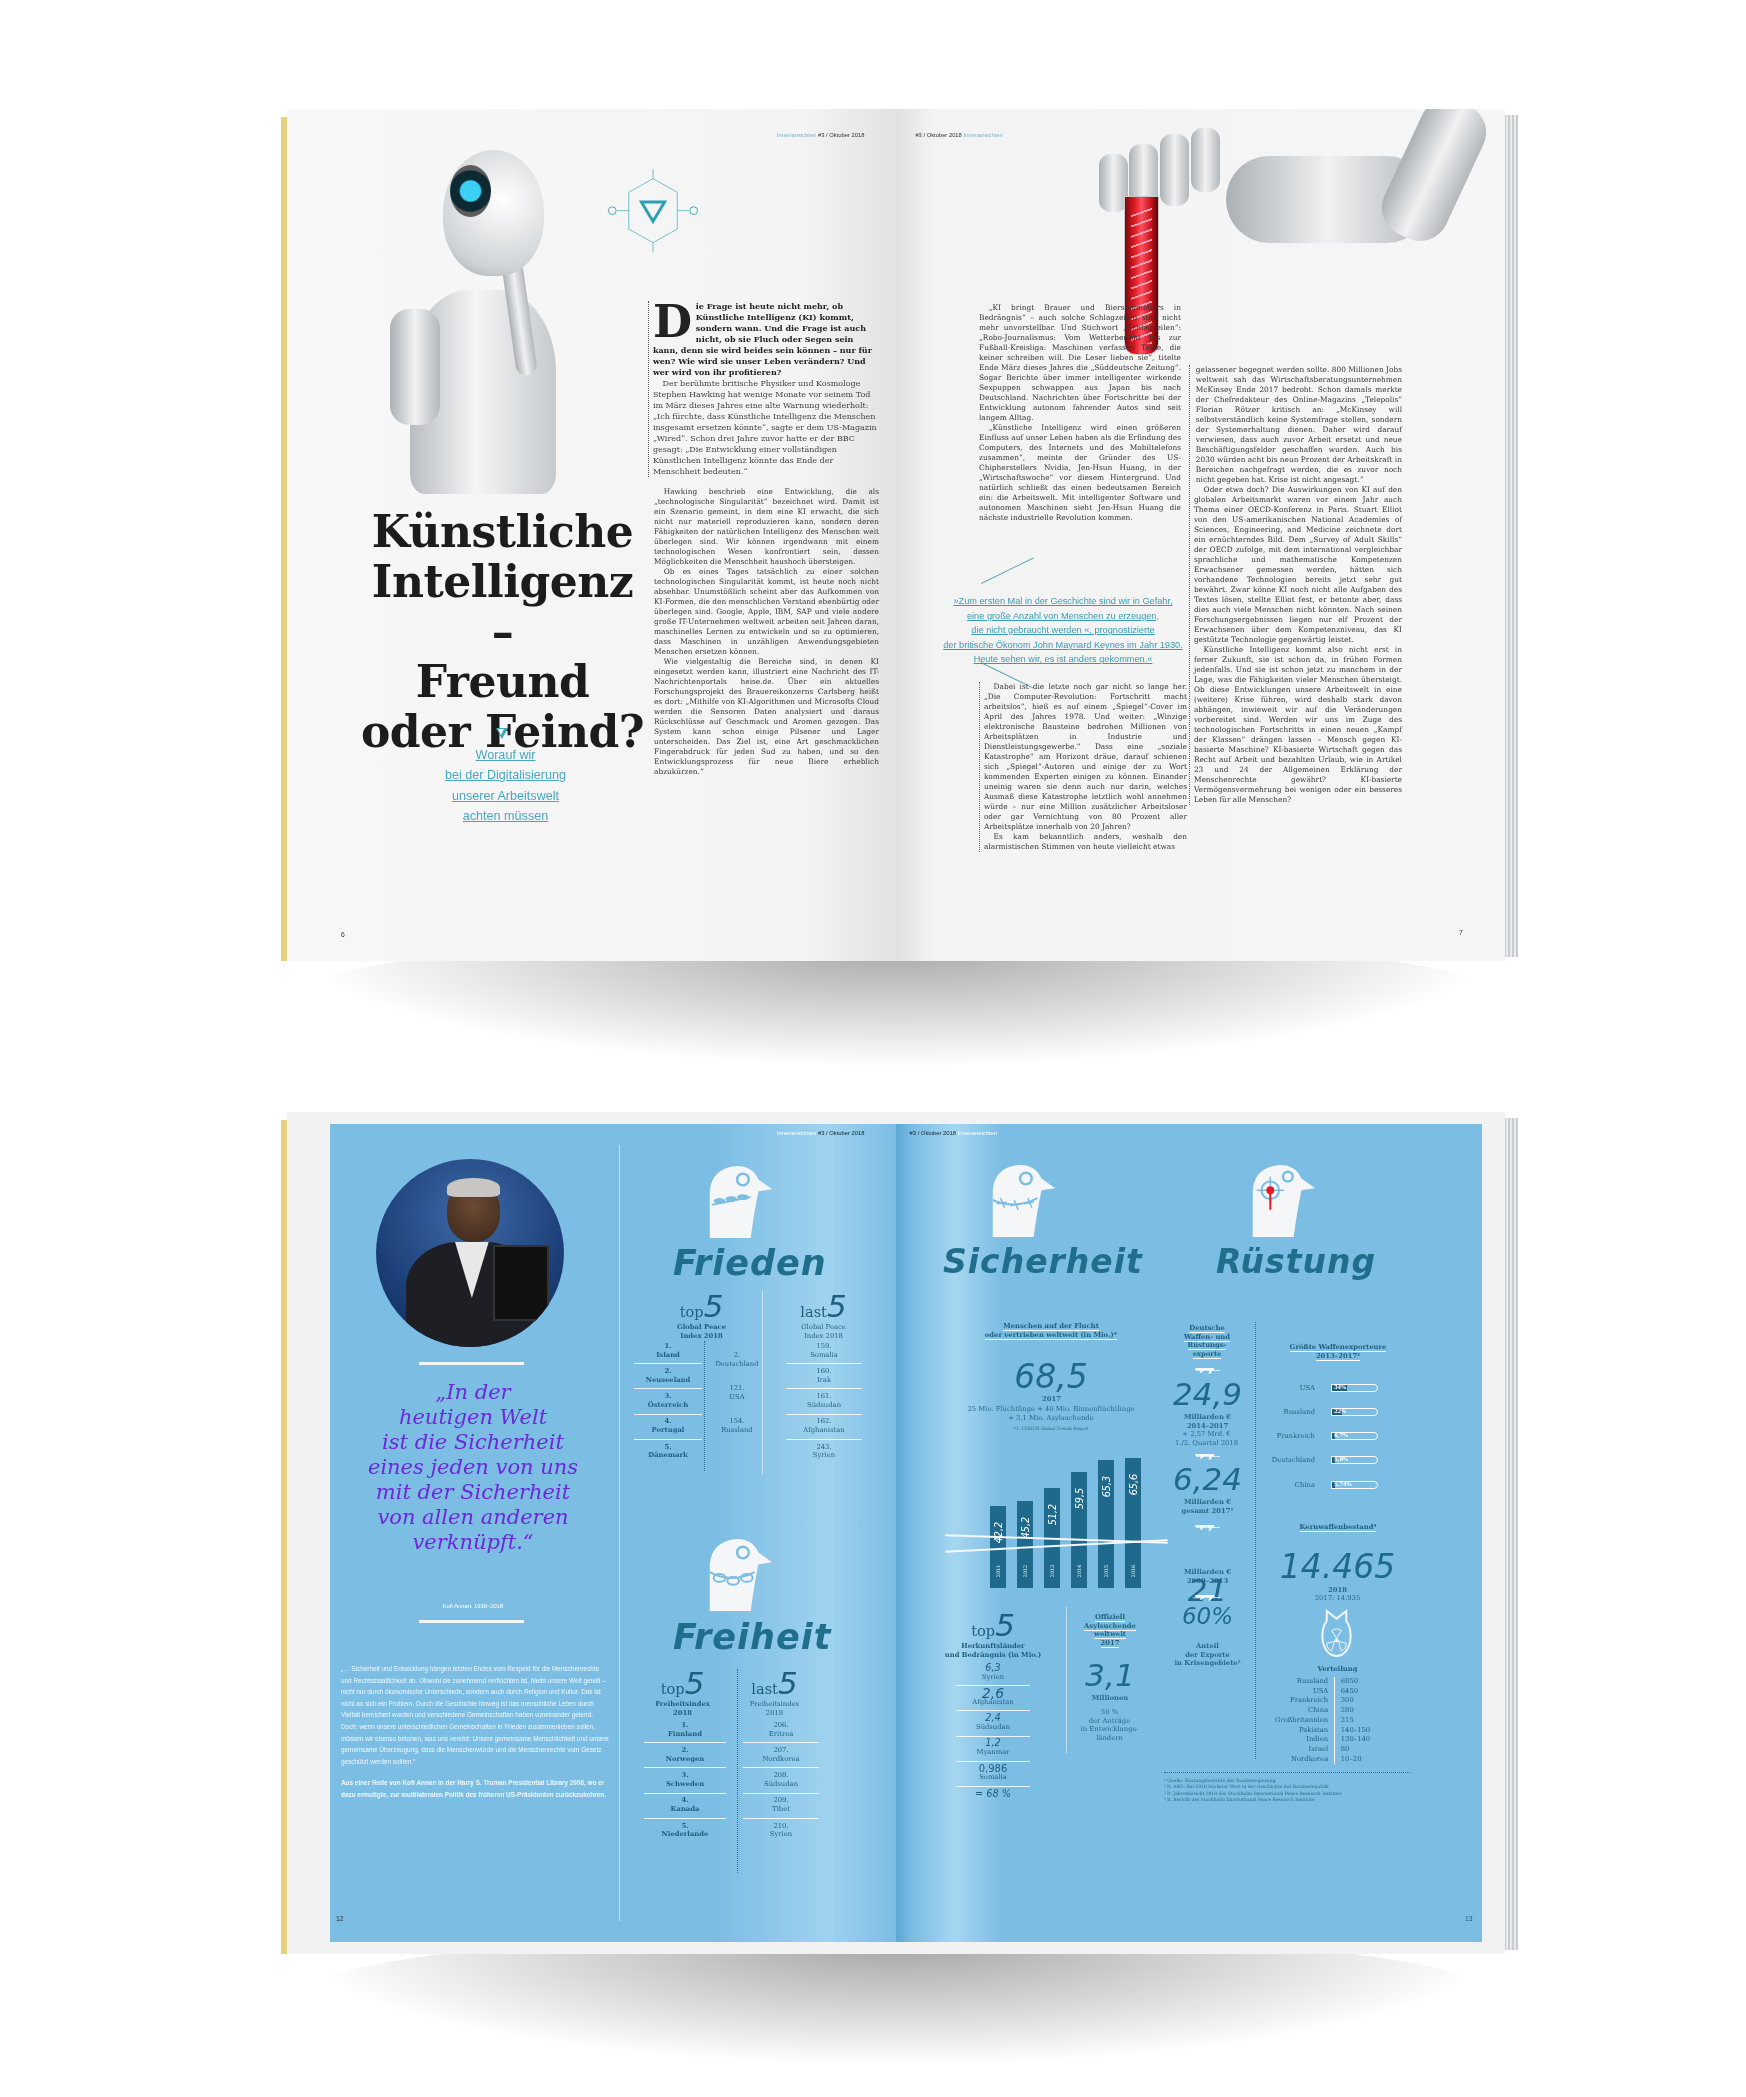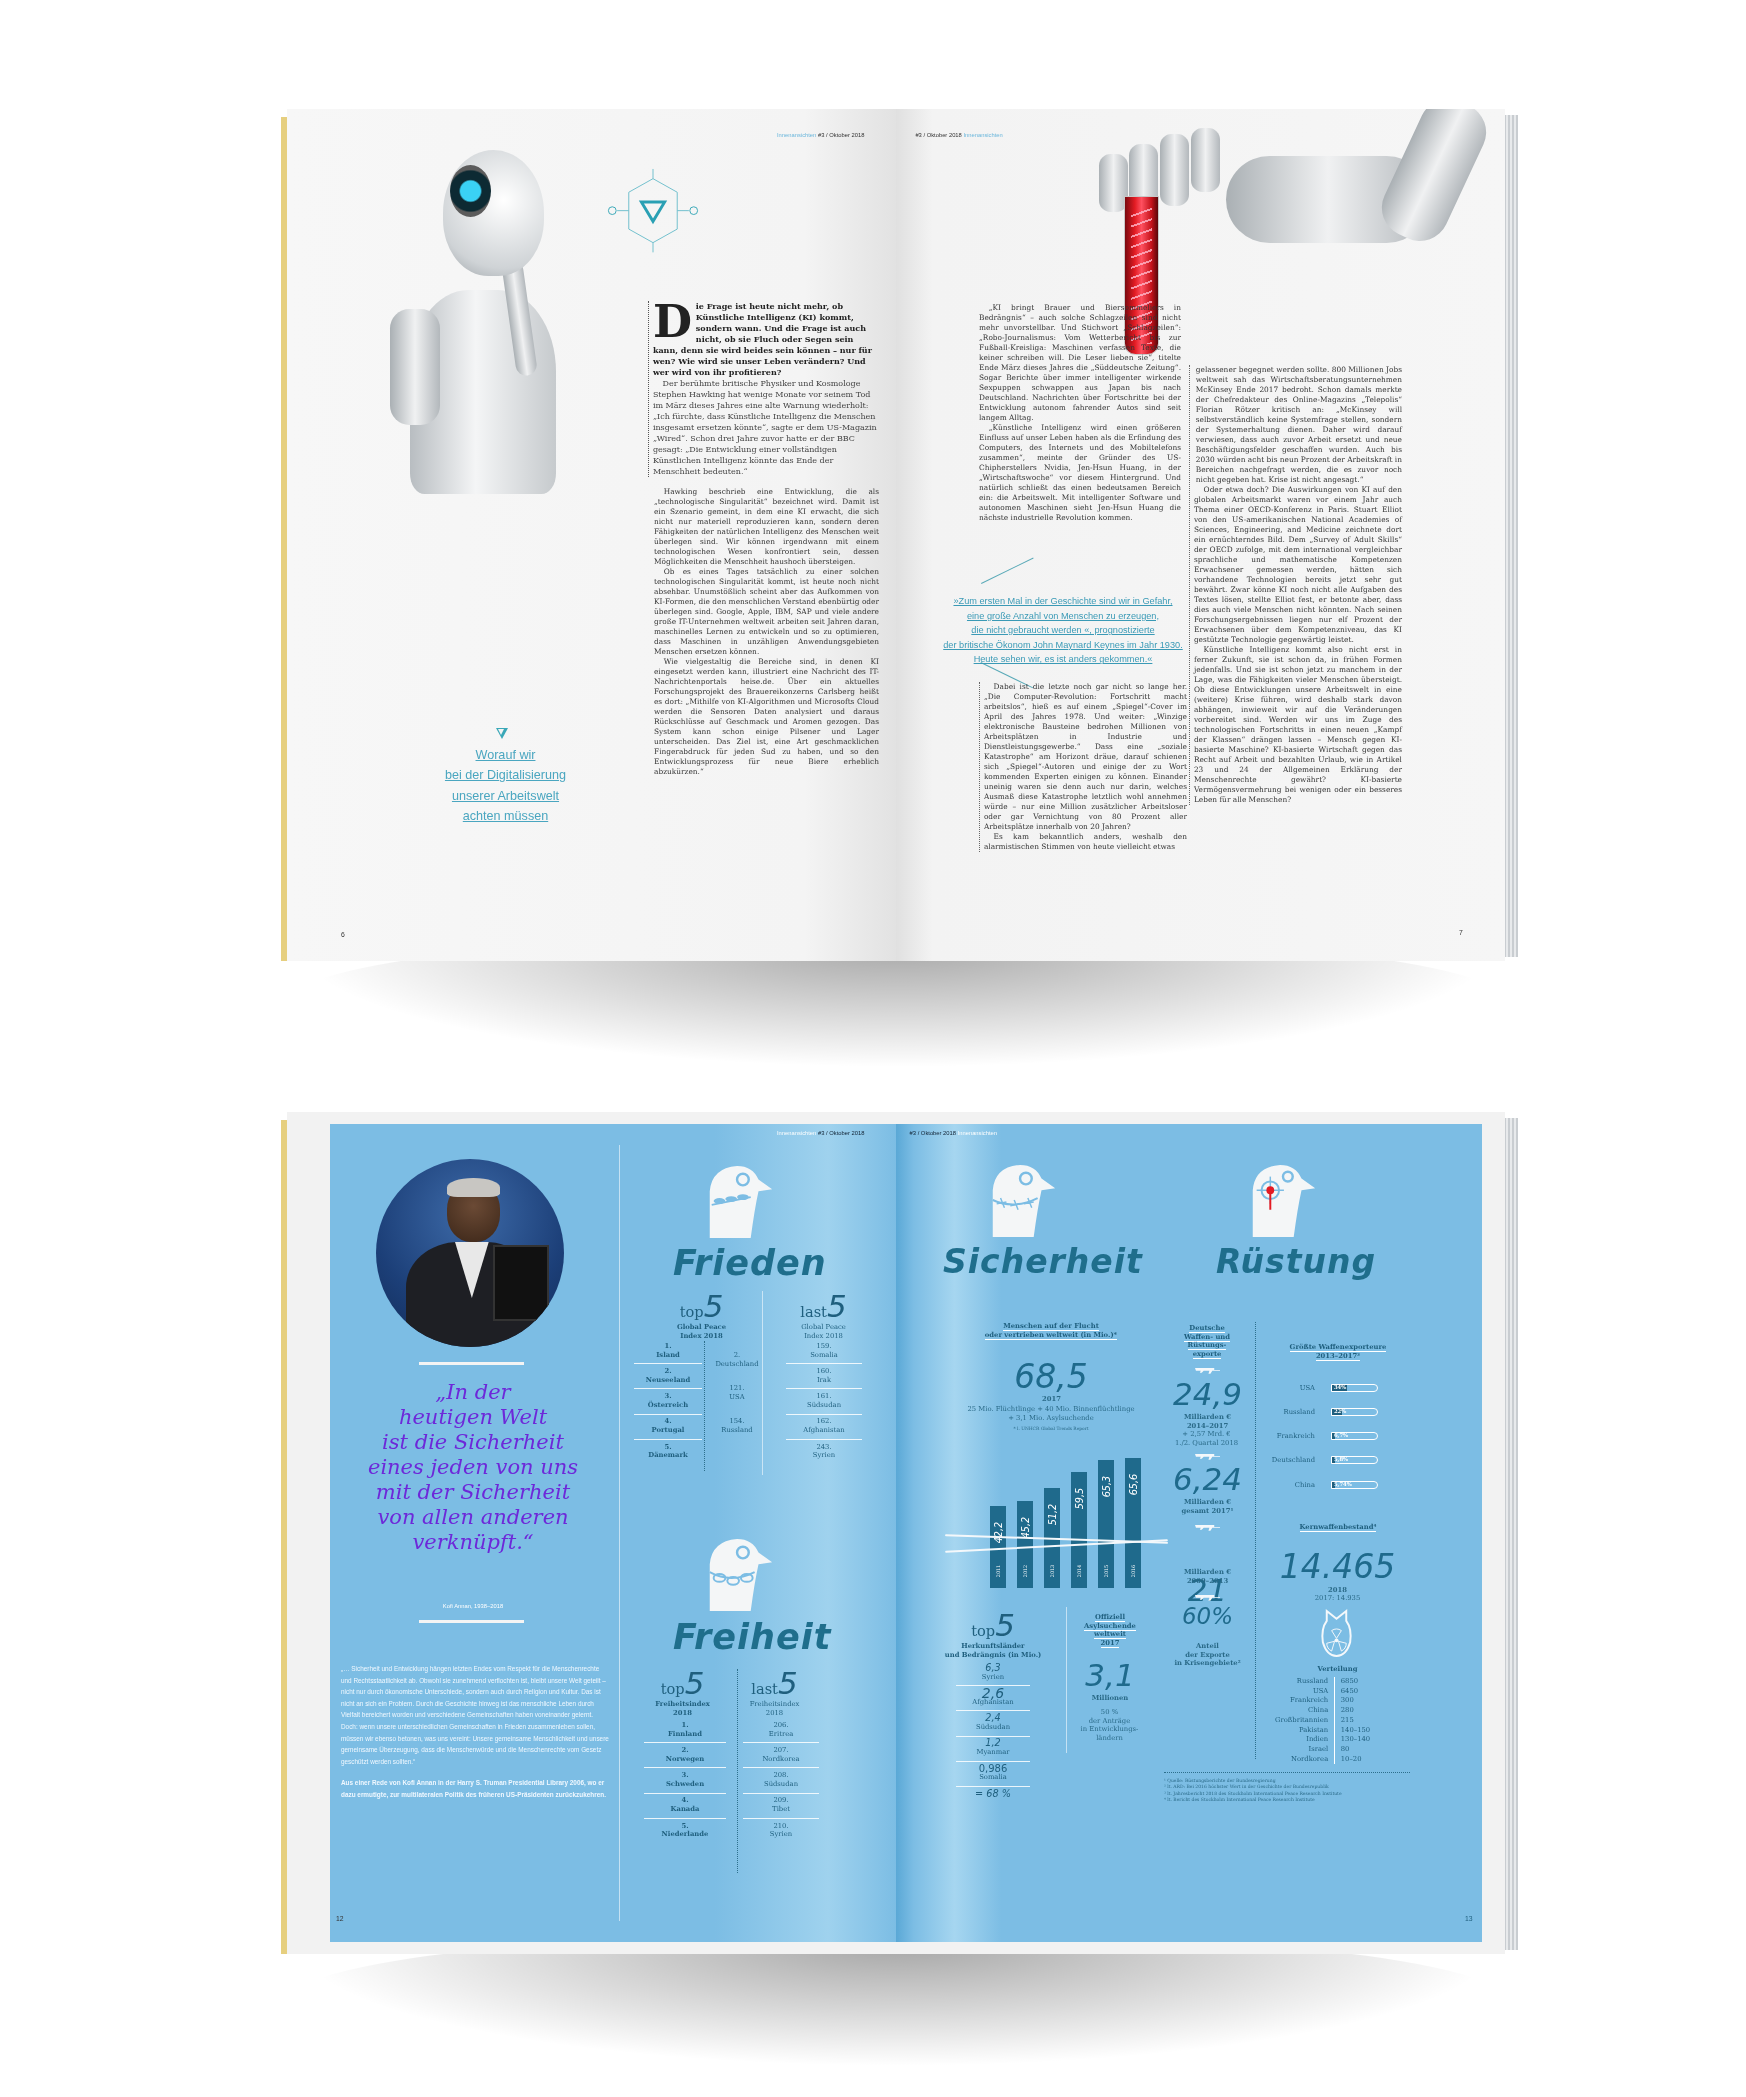--- a/index.html
+++ b/index.html
@@ -164,20 +164,26 @@
       <span class="intro">ie Frage ist heute nicht mehr, ob Künstliche Intelligenz (KI) kommt, sondern wann. Und die Frage ist auch nicht, ob sie Fluch oder Segen sein kann, denn sie wird beides sein können – nur für wen? Wie wird sie unser Leben verändern? Und wer wird von ihr profitieren?</span>
       <p style="text-indent:9.7px; color:#444;">Der berühmte britische Physiker und Kosmologe Stephen Hawking hat wenige Monate vor seinem Tod im März dieses Jahres eine alte Warnung wiederholt: „Ich fürchte, dass Künstliche Intelligenz die Menschen insgesamt ersetzen könnte“, sagte er dem US-Magazin „Wired“. Schon drei Jahre zuvor hatte er der BBC gesagt: „Die Entwicklung einer vollständigen Künstlichen Intelligenz könnte das Ende der Menschheit bedeuten.“</p>
     </div>
 
     <div class="col" style="left:367px; top:378px; width:225px; color:#333;">
       <p>Hawking beschrieb eine Entwicklung, die als „technologische Singularität“ bezeichnet wird. Damit ist ein Szenario gemeint, in dem eine KI erwacht, die sich nicht nur materiell reproduzieren kann, sondern deren Fähigkeiten der natürlichen Intelligenz des Menschen weit überlegen sind. Wir können irgendwann mit einem technologischen Wesen konfrontiert sein, dessen Möglichkeiten die Menschheit haushoch übersteigen.</p>
       <p>Ob es eines Tages tatsächlich zu einer solchen technologischen Singularität kommt, ist heute noch nicht absehbar. Unumstößlich scheint aber das Aufkommen von KI-Formen, die den menschlichen Verstand ebenbürtig oder überlegen sind. Google, Apple, IBM, SAP und viele andere große IT-Unternehmen weltweit arbeiten seit Jahren daran, maschinelles Lernen zu entwickeln und so zu optimieren, dass Maschinen in unzähligen Anwendungsgebieten Menschen ersetzen können.</p>
       <p>Wie vielgestaltig die Bereiche sind, in denen KI eingesetzt werden kann, illustriert eine Nachricht des IT-Nachrichtenportals heise.de. Über ein aktuelles Forschungsprojekt des Brauereikonzerns Carlsberg heißt es dort: „Mithilfe von KI-Algorithmen und Microsofts Cloud werden die Sensoren Daten analysiert und daraus Rückschlüsse auf Geschmack und Aromen gezogen. Das System kann schon einige Pilsener und Lager unterscheiden. Das Ziel ist, eine Art geschmacklichen Fingerabdruck für jeden Sud zu haben, und so den Entwicklungsprozess für neue Biere erheblich abzukürzen.“</p>
     </div>
 
+    <div class="headline" style="left:70px; top:398px; width:291px;">
+      <div>Künstliche</div>
+      <div>Intelligenz –</div>
+      <div>Freund</div>
+      <div>oder Feind?</div>
+    </div>
 
     <div class="tri-small" style="left:209px; top:619px;"></div>
 
     <div class="subhead" style="left:97px; top:636px; width:243px;">
       <div><span>Worauf wir</span></div>
       <div><span>bei der Digitalisierung</span></div>
       <div><span>unserer Arbeitswelt</span></div>
       <div><span>achten müssen</span></div>
     </div>
 

